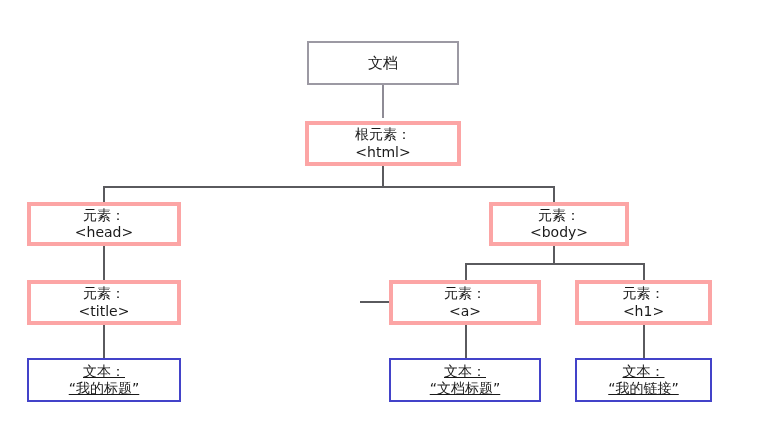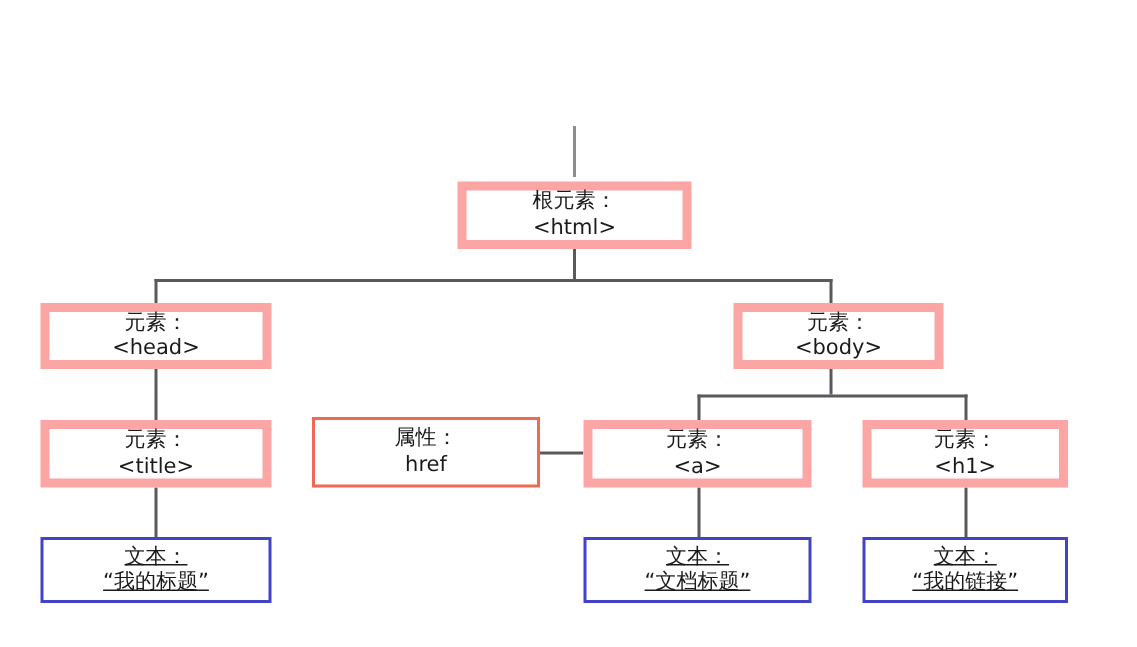--- a/index.html
+++ b/index.html
@@ -33,21 +33,21 @@
   .node .line1,
   .node .line2 {
     display: block;
     white-space: nowrap;
   }
   
   .border-light {
     border: 2px solid #9c99a3;
   }
   .border-dark {
-    border: 6px solid #fca5a5;
+    border: 4px solid #fca5a5;
   }
   .border-red {
     border: 2px solid #ef6a56;
   }
   .border-blue {
     border: 2px solid #4343c9;
     text-decoration: underline;
   }
   .connector {
     position: absolute;
@@ -79,20 +79,23 @@
   <div class="connector" style="left:465px; top:263px; width:180px; height:2px;"></div>
   <div class="connector" style="left:465px; top:263px; width:2px; height:18px;"></div>
   <div class="connector" style="left:643px; top:263px; width:2px; height:18px;"></div>
 
   <div class="connector" style="left:360px; top:301px; width:29px; height:2px;"></div>
 
   <div class="connector" style="left:103px; top:324px; width:2px; height:35px;"></div>
   <div class="connector" style="left:465px; top:324px; width:2px; height:35px;"></div>
   <div class="connector" style="left:643px; top:324px; width:2px; height:35px;"></div>
 
+  <div class="node border-light" style="left:307px; top:41px; width:152px; height:44px; font-size:15px;">
+    <span class="line1 cjk">文档</span>
+  </div>
 
   <div class="node border-dark" style="left:305px; top:121px; width:156px; height:45px; font-size:14px;">
     <span class="line1 cjk">根元素：</span>
     <span class="line2">&lt;html&gt;</span>
   </div>
 
   <div class="node border-dark" style="left:27px; top:202px; width:154px; height:44px; font-size:14px;">
     <span class="line1 cjk">元素：</span>
     <span class="line2">&lt;head&gt;</span>
   </div>
@@ -100,24 +103,20 @@
   <div class="node border-dark" style="left:489px; top:202px; width:140px; height:44px; font-size:14px;">
     <span class="line1 cjk">元素：</span>
     <span class="line2">&lt;body&gt;</span>
   </div>
 
   <div class="node border-dark" style="left:27px; top:280px; width:154px; height:45px; font-size:14px;">
     <span class="line1 cjk">元素：</span>
     <span class="line2">&lt;title&gt;</span>
   </div>
 
-  <div class="node border-red" style="left:208px; top:278px; width:152px; height:47px; font-size:14px;">
-    <span class="line1 cjk">属性：</span>
-    <span class="line2">href</span>
-  </div>
 
   <div class="node border-dark" style="left:389px; top:280px; width:152px; height:45px; font-size:14px;">
     <span class="line1 cjk">元素：</span>
     <span class="line2">&lt;a&gt;</span>
   </div>
 
   <div class="node border-dark" style="left:575px; top:280px; width:137px; height:45px; font-size:14px;">
     <span class="line1 cjk">元素：</span>
     <span class="line2">&lt;h1&gt;</span>
   </div>

